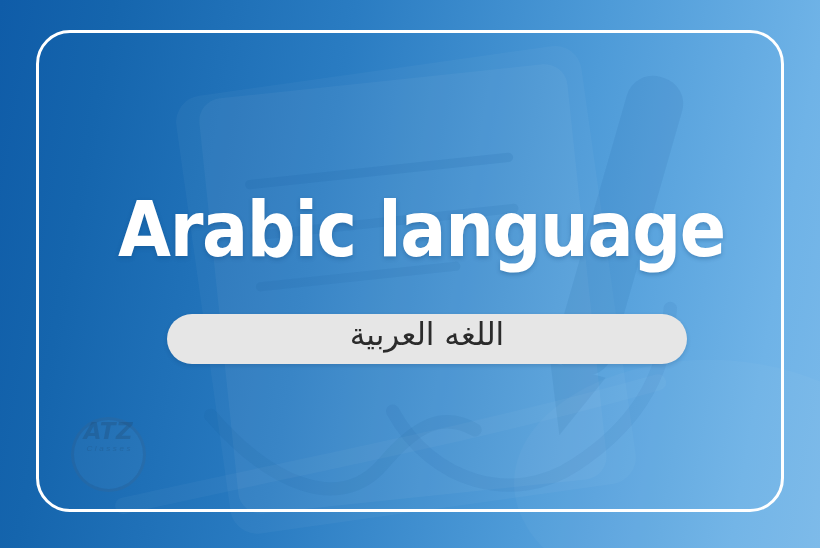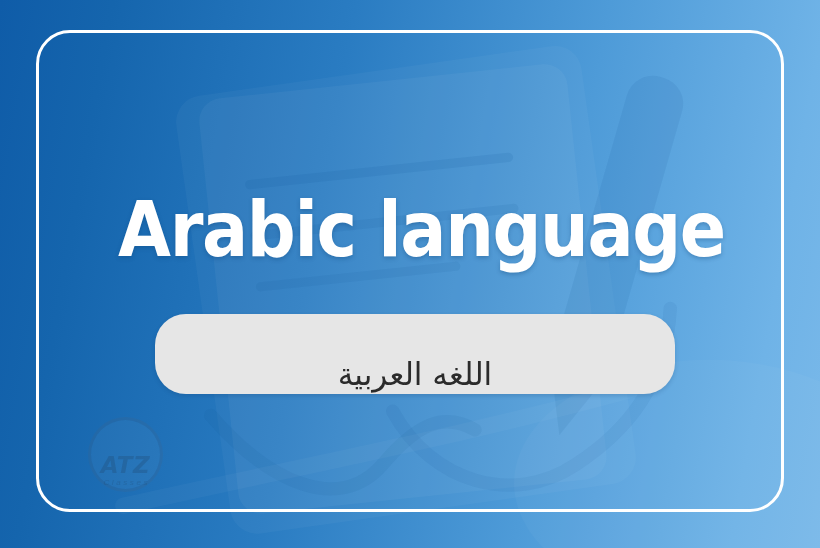--- a/index.html
+++ b/index.html
@@ -60,58 +60,58 @@
     line-height: 96px;
     letter-spacing: -1.5px;
     text-shadow: 0 2px 5px rgba(10, 60, 110, 0.30);
     white-space: nowrap;
     transform: scaleX(0.90);
   }
 
   
   #pill {
     position: absolute;
-    left: 155px;
+    left: 167px;
     top: 314px;
     width: 520px;
-    height: 80px;
+    height: 50px;
     box-sizing: border-box;
     background: #e6e6e6;
     border-radius: 31px;
     box-shadow: 0 2px 4px rgba(10, 50, 95, 0.18);
     display: flex;
-    align-items: flex-end;
+    align-items: flex-start;
     justify-content: center;
   }
   #pill-text {
     color: #2b2b2b;
     font-family: "DejaVu Sans", sans-serif;
     font-size: 31px;
     line-height: 40px;
     font-weight: normal;
     direction: rtl;
     unicode-bidi: isolate;
     white-space: nowrap;
   }
 
   
   #logo {
     position: absolute;
-    left: 88px;
+    left: 71px;
     top: 417px;
     width: 75px;
     height: 75px;
     border-radius: 50%;
     box-sizing: border-box;
     border: 3px solid rgba(28, 62, 98, 0.16);
     background: rgba(255, 255, 255, 0.045);
     display: flex;
     flex-direction: column;
     align-items: center;
-    justify-content: flex-end;
+    justify-content: flex-start;
     pointer-events: none;
     font-style: italic;
   }
   #logo-atz {
     font-family: "DejaVu Sans", sans-serif;
     font-weight: bold;
     font-size: 23px;
     line-height: 23px;
     letter-spacing: 0.5px;
     color: rgba(30, 64, 100, 0.26);

